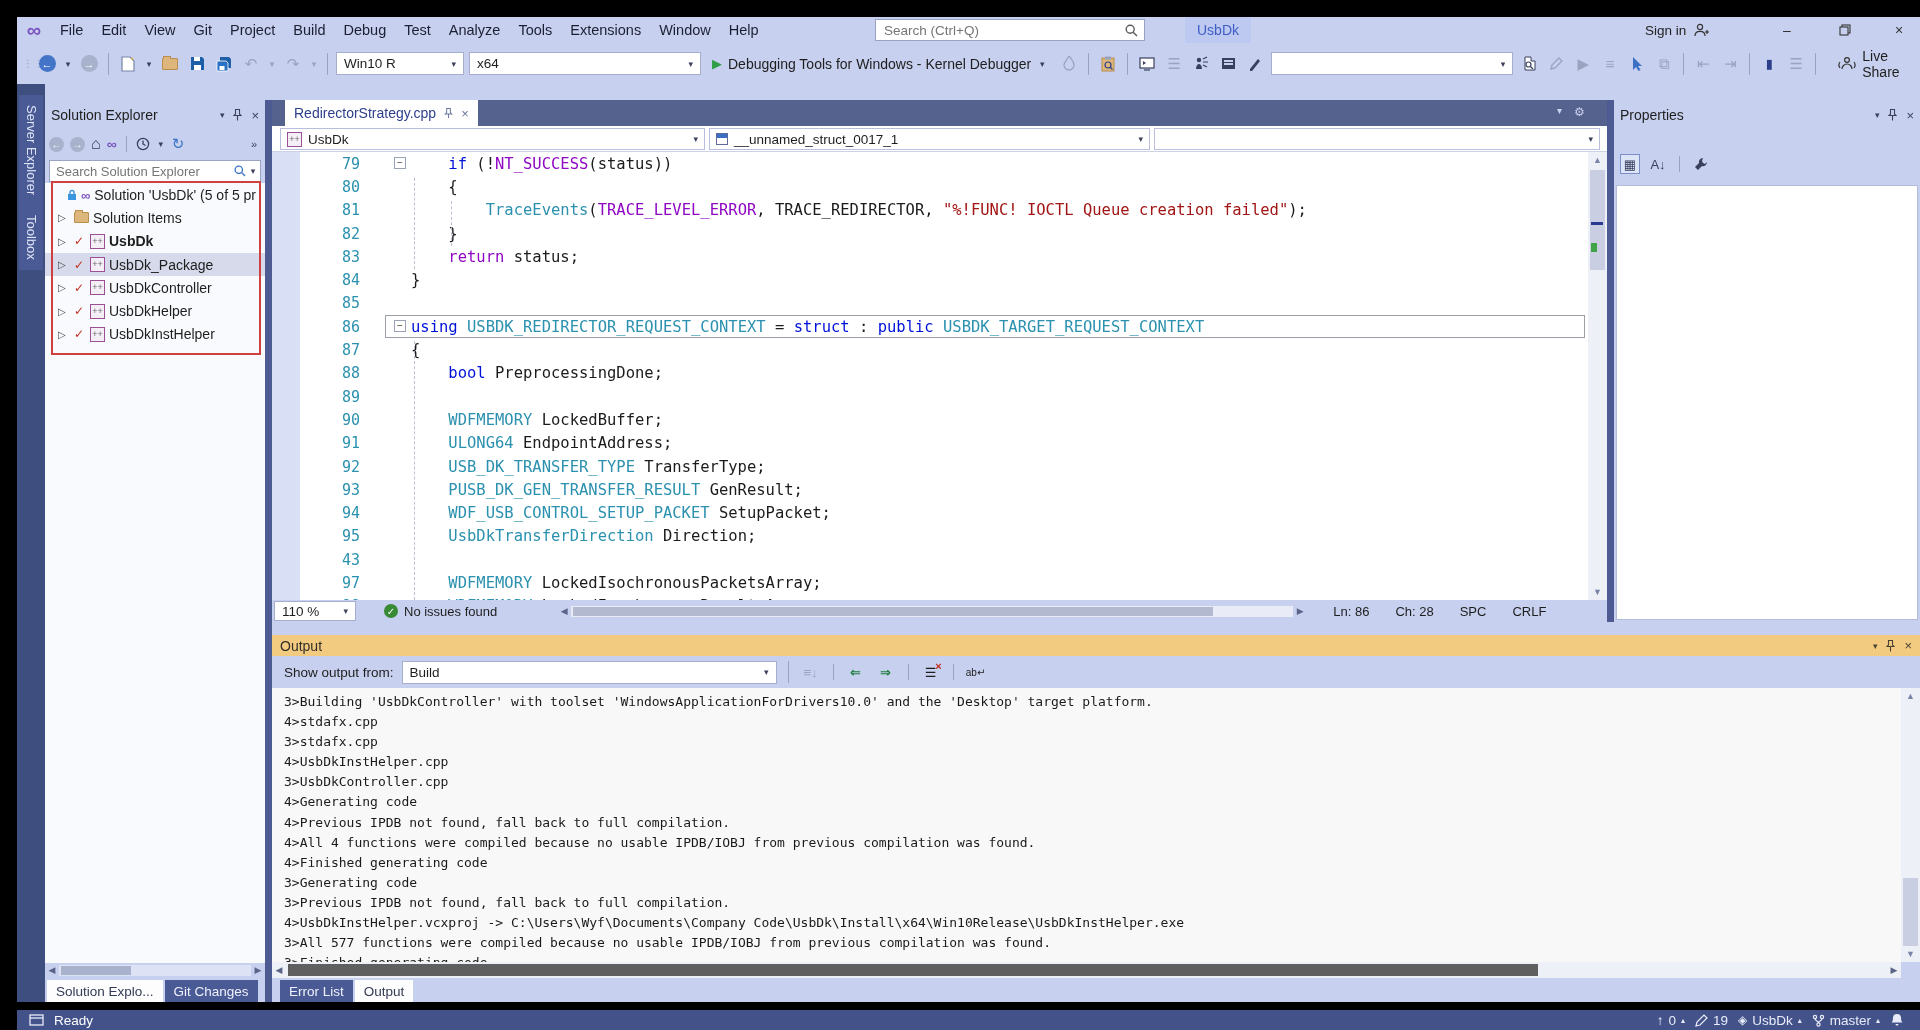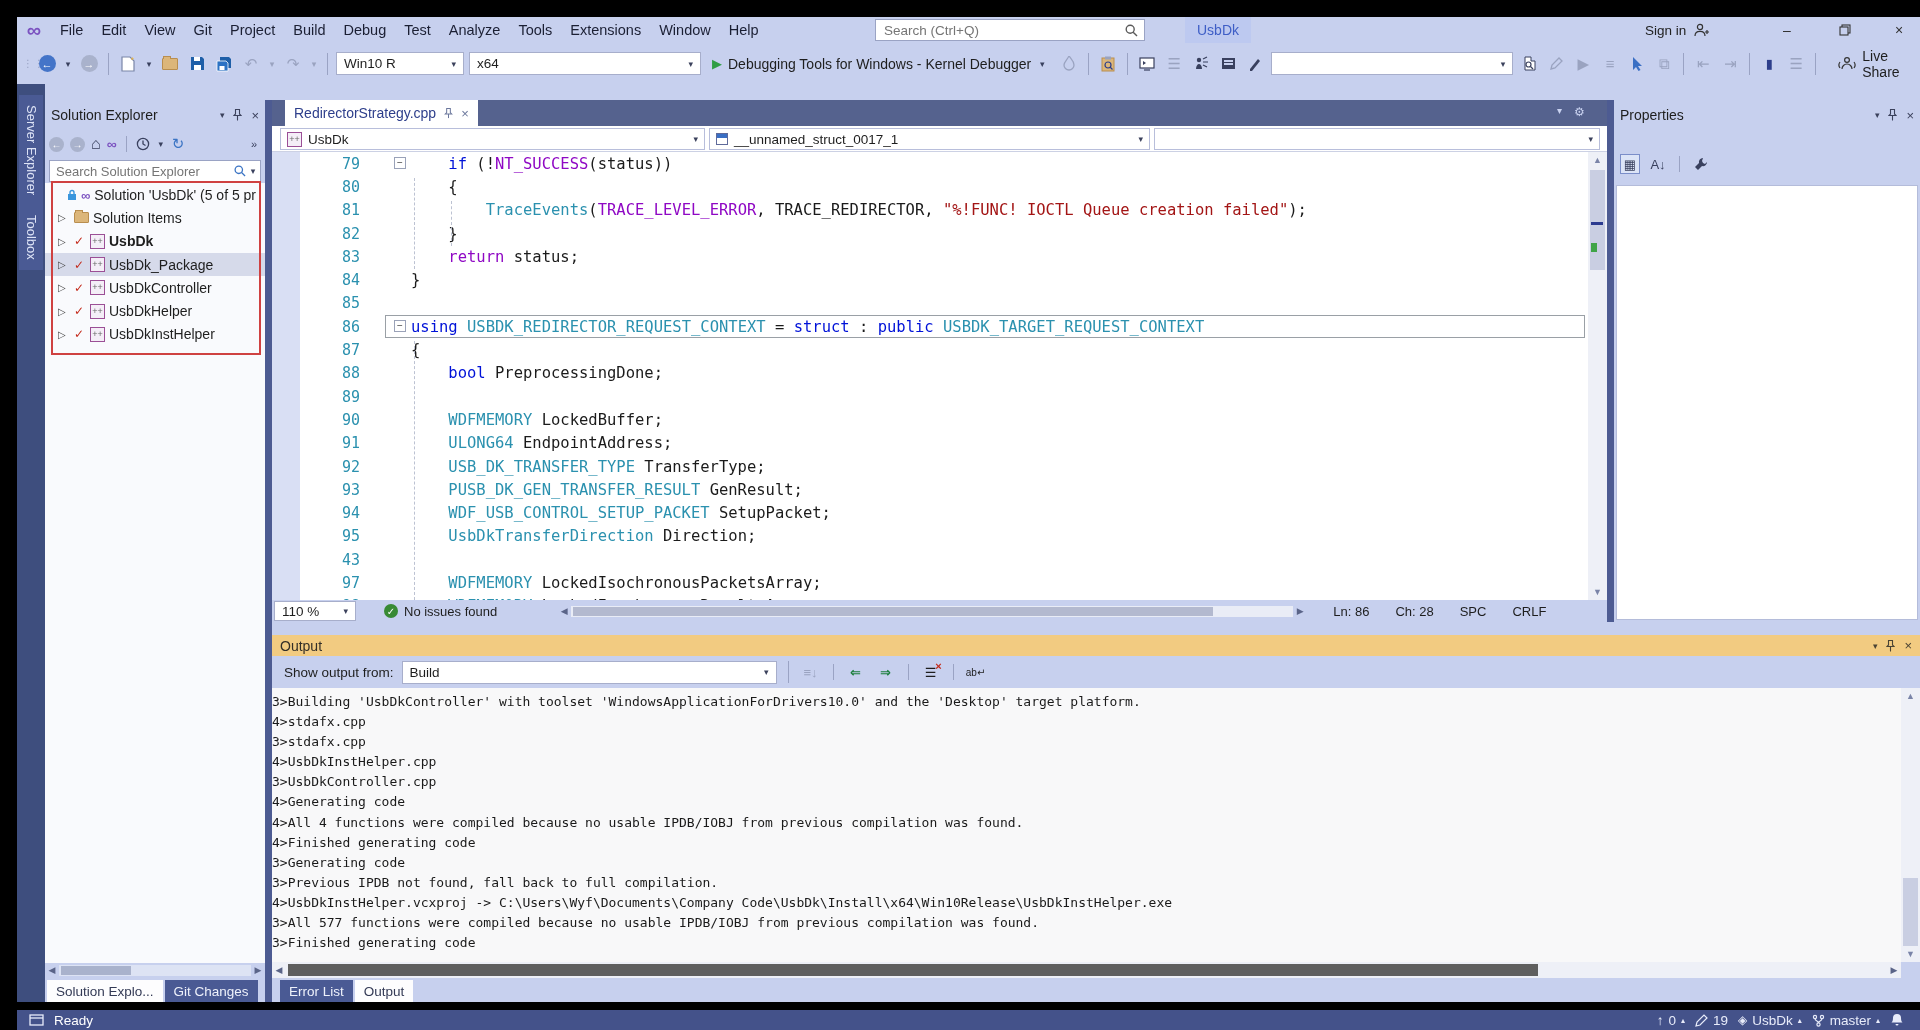--- a/index.html
+++ b/index.html
@@ -105,21 +105,21 @@
   .health-dot{width:14px;height:14px;border-radius:50%;background:#388a34;color:#fff;font-size:10px;display:flex;
     align-items:center;justify-content:center;margin:0 6px 0 28px;}
   #ed-hscroll{display:flex;align-items:center;width:750px;margin-left:60px;}
   .ed-pos{margin-left:26px;}
 
   
   #output{left:255px;top:618px;width:1648px;height:345px;background:#c7d0ee;}
   #out-title{height:21px;background:#f2cb81;display:flex;align-items:center;font-size:14px;color:#332f28;padding:0 8px;}
   #out-toolbar{height:32px;display:flex;align-items:center;font-size:13.5px;color:#1e1e1e;padding-left:12px;gap:8px;}
   #out-text{position:absolute;left:0;top:53px;width:1629px;height:274px;background:#f8f8f9;overflow:hidden;padding-top:4px;}
-  #out-text pre{margin:0;font-family:"DejaVu Sans Mono","Liberation Mono",monospace;font-size:13px;
+  #out-text pre{margin:0;padding-left:12px;font-family:"DejaVu Sans Mono","Liberation Mono",monospace;font-size:13px;
     line-height:20.1px;color:#1a1a1a;white-space:pre;}
   #out-vscroll{position:absolute;left:1629px;top:53px;width:19px;height:274px;background:#eef0f7;}
   #out-hscroll{position:absolute;left:0;top:327px;width:1629px;height:16px;background:#eef0f7;display:flex;align-items:center;}
   #out-hthumb{position:absolute;left:16px;top:2px;width:1250px;height:12px;background:#5f5f5f;}
   .oi{width:22px;height:20px;display:flex;align-items:center;justify-content:center;position:relative;font-size:13px;}
 
   
   #props{left:1597px;top:67px;width:348px;height:538px;background:#c7d0ee;}
   #props-body{position:absolute;left:2px;top:101px;width:302px;height:435px;background:#fff;border:1px solid #b4bcda;}
   #props-toolbar{position:absolute;left:6px;top:70px;display:flex;align-items:center;gap:8px;}
@@ -646,20 +646,21 @@
       <span class="sep" style="height:16px;"></span>
       <span class="oi" style="font-size:10px;">ab↵</span>
     </div>
     <div id="out-text">
         <pre>3&gt;Building 'UsbDkController' with toolset 'WindowsApplicationForDrivers10.0' and the 'Desktop' target platform.</pre>
         <pre>4&gt;stdafx.cpp</pre>
         <pre>3&gt;stdafx.cpp</pre>
         <pre>4&gt;UsbDkInstHelper.cpp</pre>
         <pre>3&gt;UsbDkController.cpp</pre>
         <pre>4&gt;Generating code</pre>
+        <pre>4&gt;Previous IPDB not found, fall back to full compilation.</pre>
         <pre>4&gt;All 4 functions were compiled because no usable IPDB/IOBJ from previous compilation was found.</pre>
         <pre>4&gt;Finished generating code</pre>
         <pre>3&gt;Generating code</pre>
         <pre>3&gt;Previous IPDB not found, fall back to full compilation.</pre>
         <pre>4&gt;UsbDkInstHelper.vcxproj -&gt; C:\Users\Wyf\Documents\Company Code\UsbDk\Install\x64\Win10Release\UsbDkInstHelper.exe</pre>
         <pre>3&gt;All 577 functions were compiled because no usable IPDB/IOBJ from previous compilation was found.</pre>
         <pre>3&gt;Finished generating code</pre>
       </div>
     <div id="out-vscroll">
       <span class="vs-arrow" style="top:3px;">▲</span>

